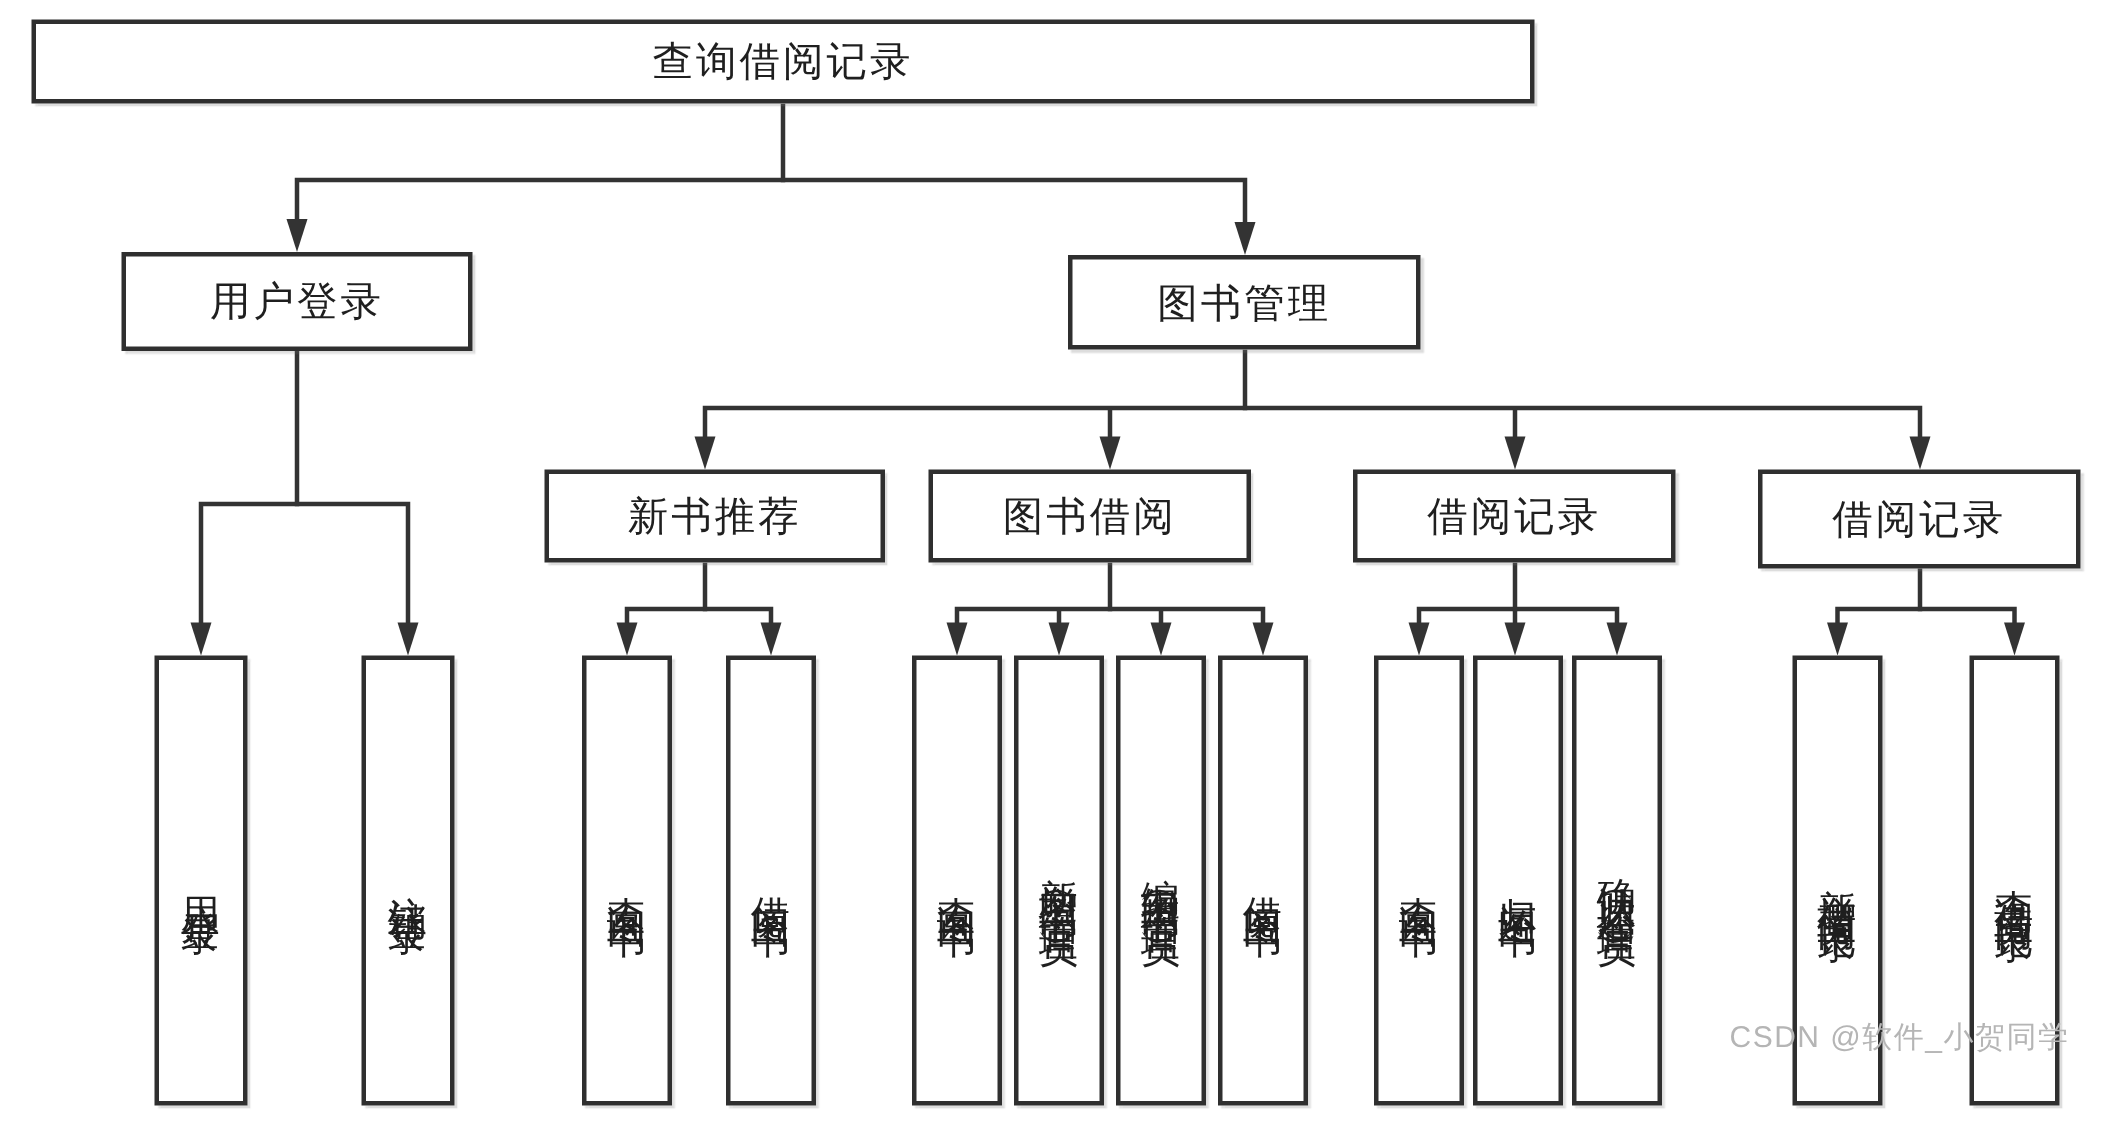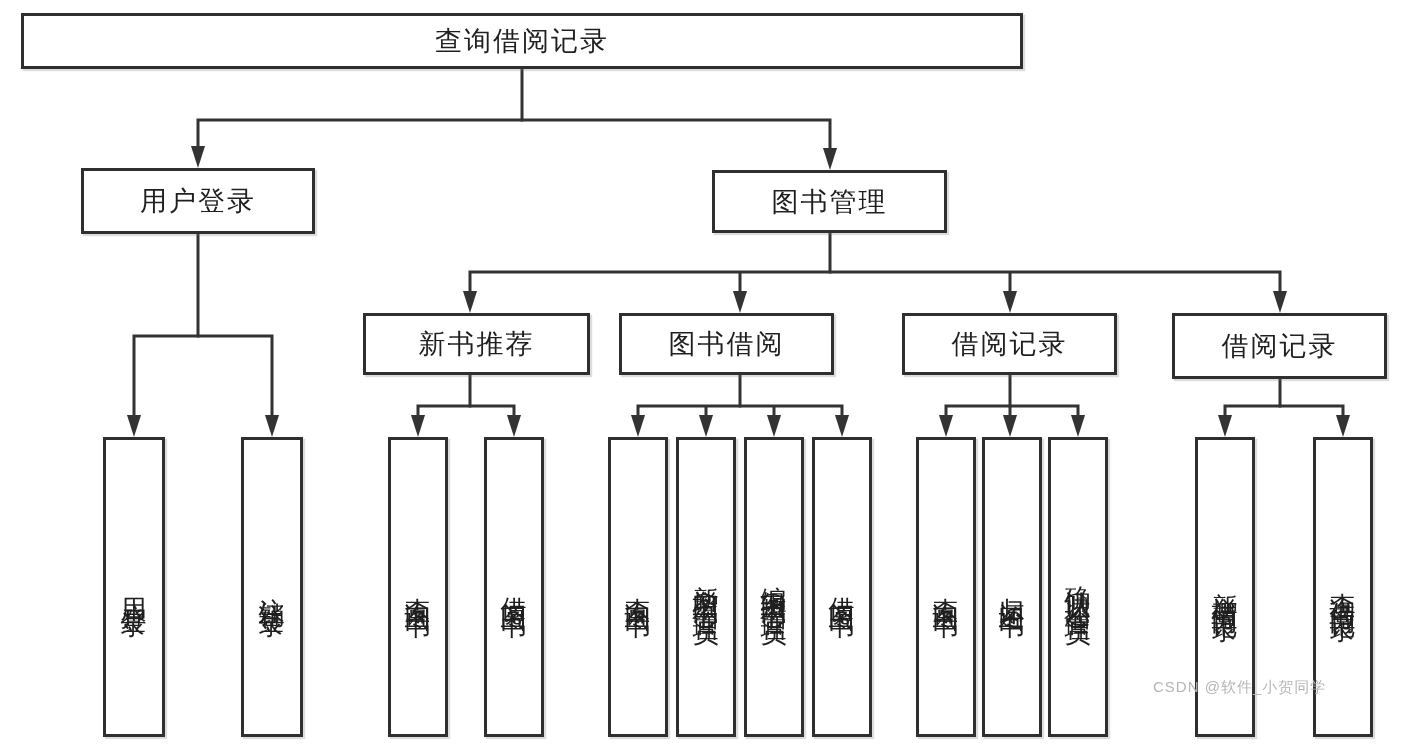--- a/index.html
+++ b/index.html
@@ -54,21 +54,21 @@
   .leaf .vtext {
     writing-mode: vertical-rl;
     letter-spacing: 5px;
     line-height: 1;
     max-height: 288px;
   }
   .watermark {
     position: absolute;
     left: 1153px;
     top: 678px;
-    font-size: 15px;
+    font-size: 20px;
     color: #b5b5b5;
     letter-spacing: 1px;
     z-index: 5;
     white-space: nowrap;
   }
 </style>
 </head>
 <body>
 
 <div id="canvas">

